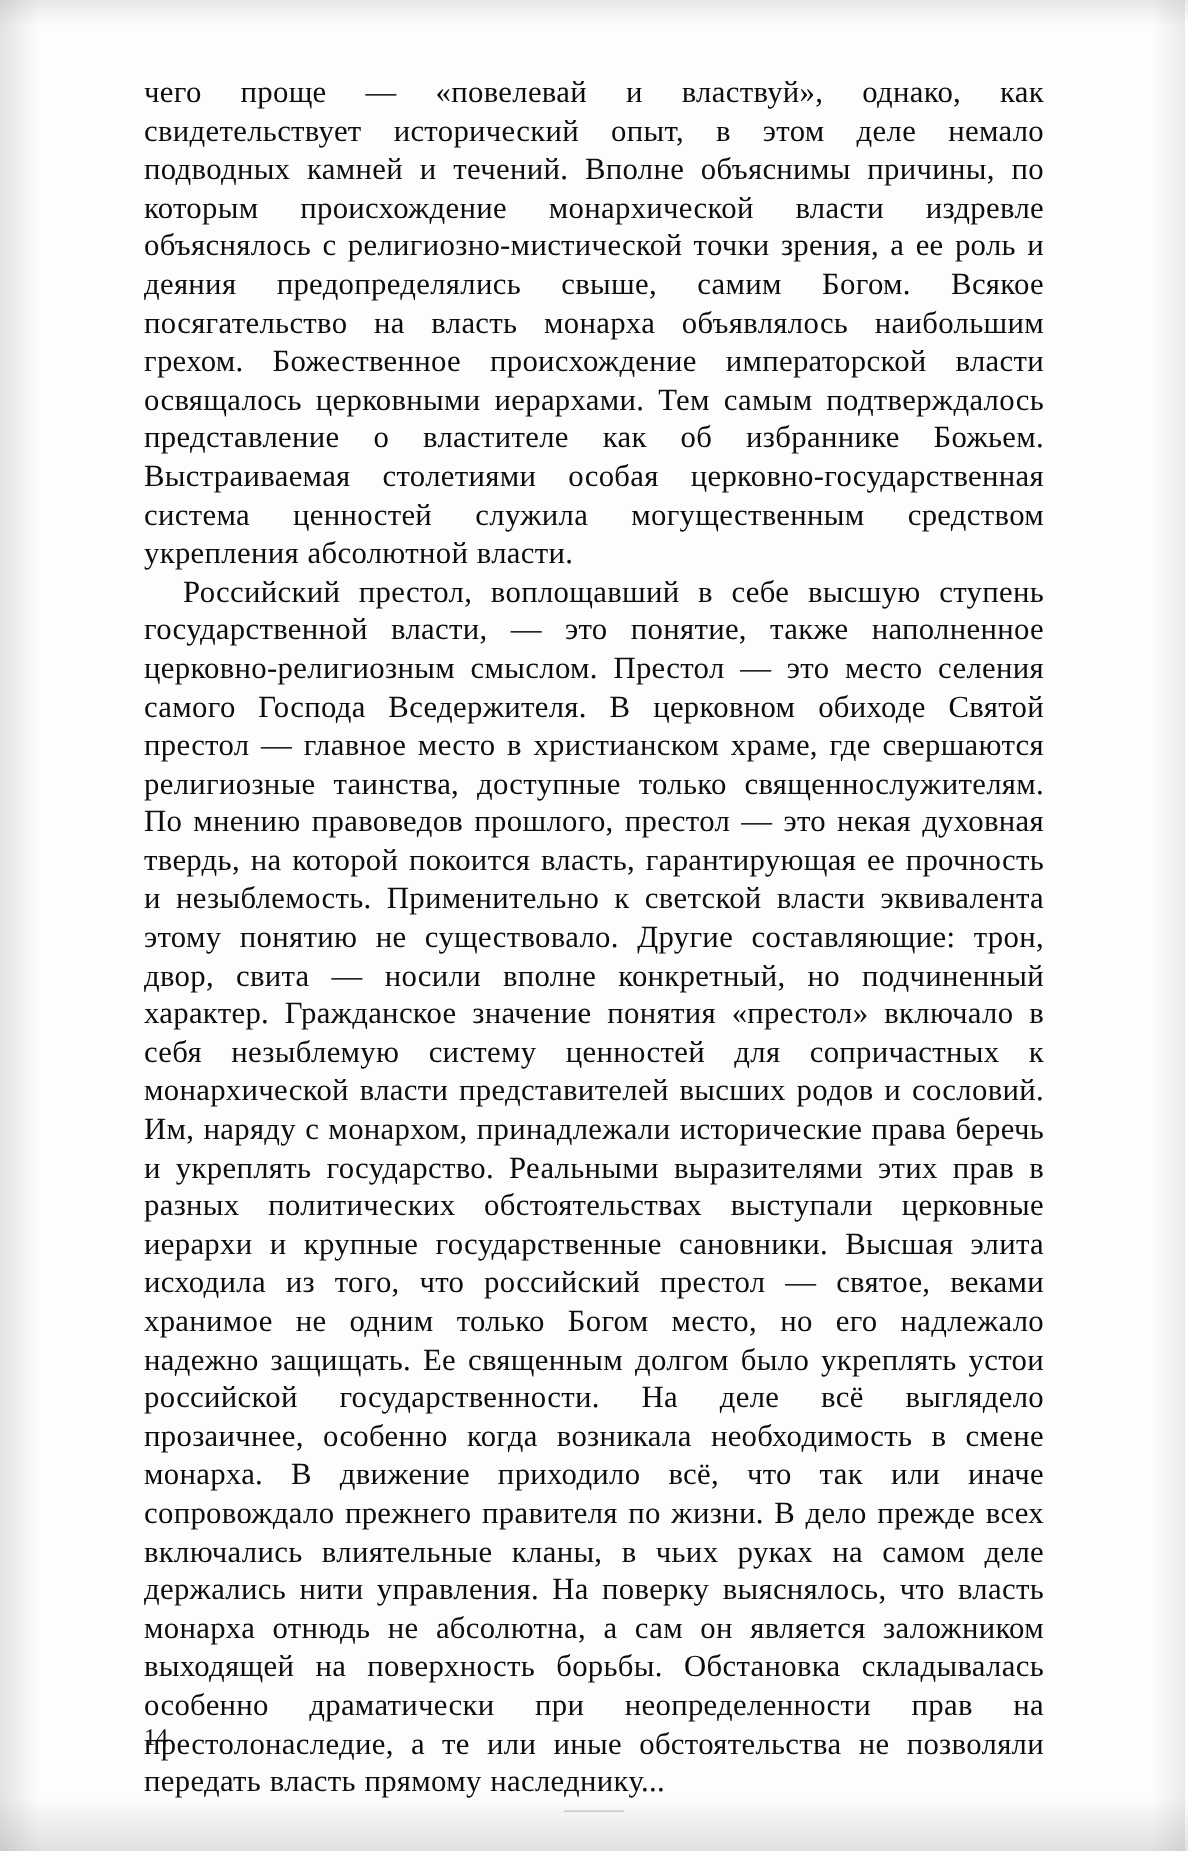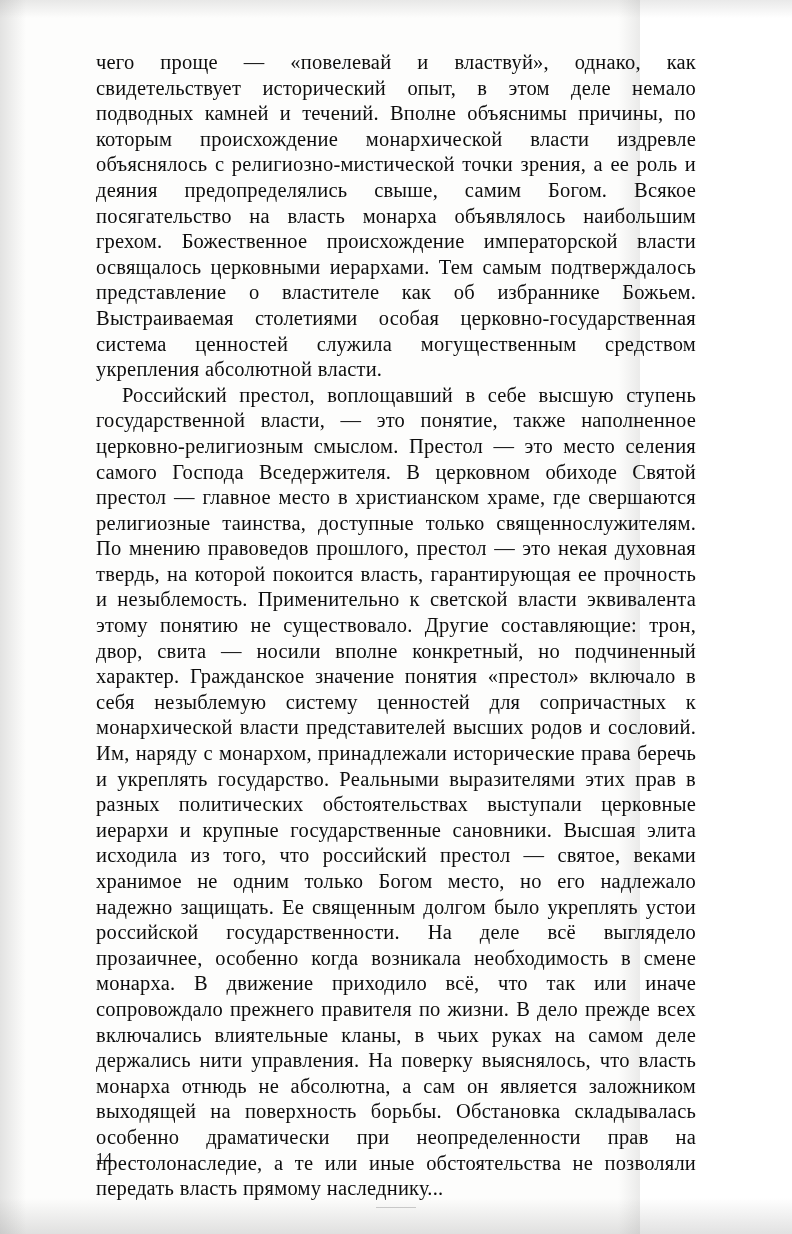--- a/index.html
+++ b/index.html
@@ -12,21 +12,21 @@
     height: 1234px;
     position: relative;
     font-family: "Liberation Serif", "DejaVu Serif", serif;
     color: #0d0d0d;
     overflow: hidden;
   }
   .page {
     position: absolute;
     left: 0;
     top: 0;
-    width: 640px;
+    width: 790px;
     height: 1234px;
     background: #fdfdfc;
   }
   .textblock {
     position: absolute;
     left: 96px;
     top: 50px;
     width: 600px;
   }
   .para {

